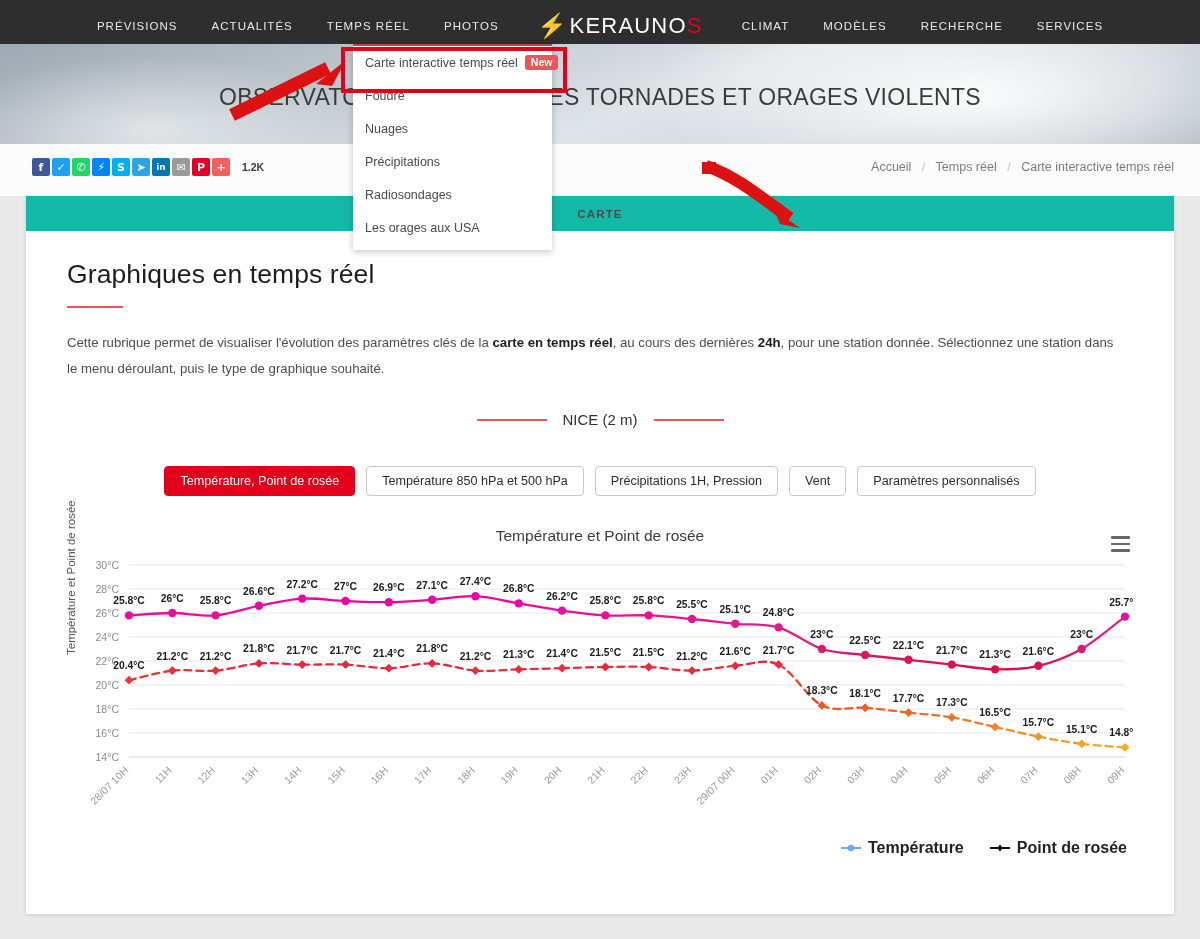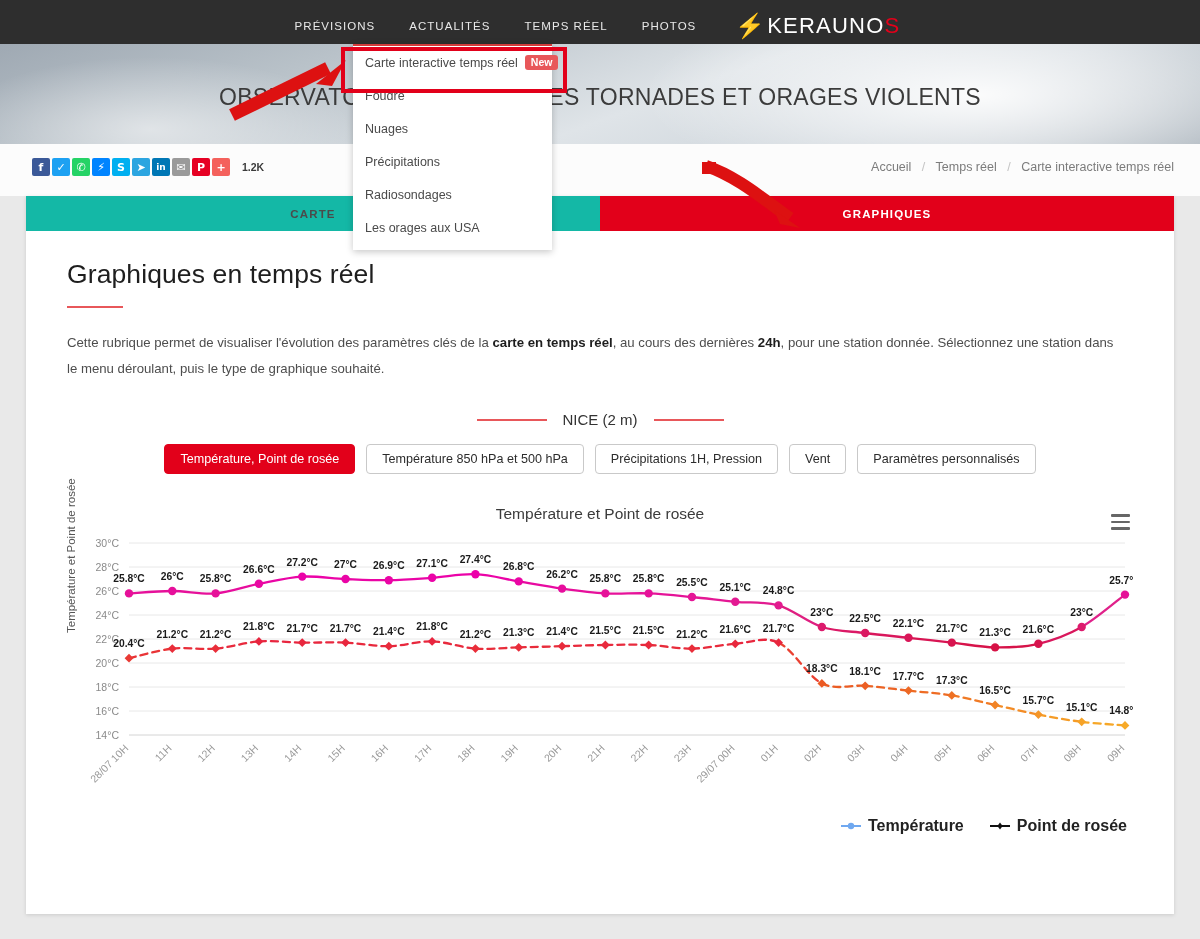--- a/index.html
+++ b/index.html
@@ -117,21 +117,21 @@
     display:flex; align-items:center; justify-content:space-between; cursor:pointer;
   }
   .sel .chev{ font-size:10px; color:#333; }
 
   .stationline{
     display:flex; align-items:center; justify-content:center; margin-top:30px;
   }
   .stationline .bar{ width:70px; height:1.6px; background:#e8575a; }
   .stationline .lbl{ font-size:15px; color:#333; padding:0 16px; }
 
-  .btnrow{ display:flex; justify-content:center; gap:11px; margin-top:16px; }
+  .btnrow{ display:flex; justify-content:center; gap:11px; margin-top:38px; }
   .gbtn{
     height:30px; border:1px solid #c9c9c9; border-radius:4px; background:#fff;
     display:flex; align-items:center; justify-content:center;
     font-size:12.6px; color:#2c2c2c; padding:0 15px; cursor:pointer; white-space:nowrap;
   }
   .gbtn.active{ background:#e2001a; border-color:#e2001a; color:#fff; }
 
   
   .chart{ position:relative; margin-top:31px; width:1066px; height:320px; }
   .chart-title{
@@ -161,20 +161,26 @@
 <div class="topnav">
   <div class="nav-left">
     <div class="nav-item">PRÉVISIONS</div>
     <div class="nav-item">ACTUALITÉS</div>
     <div class="nav-item">TEMPS RÉEL</div>
     <div class="nav-item">PHOTOS</div>
   </div>
   <div class="brand">
     <span class="brand-bolt">⚡</span>
     <span class="brand-txt"><span>KERAUNO</span><span class="s-red">S</span></span>
+  </div>
+  <div class="nav-right">
+    <div class="nav-item">CLIMAT</div>
+    <div class="nav-item">MODÈLES</div>
+    <div class="nav-item">RECHERCHE</div>
+    <div class="nav-item">SERVICES</div>
   </div>
 </div>
 
 <div class="hero"></div>
 <div class="hero-title">OBSERVATOIRE FRANÇAIS DES TORNADES ET ORAGES VIOLENTS</div>
 
 <div class="dropdown">
   <div class="dd-item">
     <span>Carte interactive temps réel</span>
     <span class="dd-badge">New</span>
@@ -227,21 +233,20 @@
     <span class="crumb">Temps réel</span>
     <span class="sep">/</span>
     <span class="crumb">Carte interactive temps réel</span>
   </div>
 </div>
 
 <div class="card">
 
   <div class="tabs">
     <div class="tab">CARTE</div>
-    <div class="tab active">GRAPHIQUES</div>
   </div>
 
   <div class="body">
     <div class="h1">Graphiques en temps réel</div>
     <div class="h1-rule"></div>
 
     <div class="para">
       <span>Cette rubrique permet de visualiser l'évolution des paramètres clés de la </span><b>carte en temps réel</b><span>, au cours des dernières </span><b>24h</b><span>, pour une station donnée. Sélectionnez une station dans le menu déroulant, puis le type de graphique souhaité.</span>
     </div>
 

